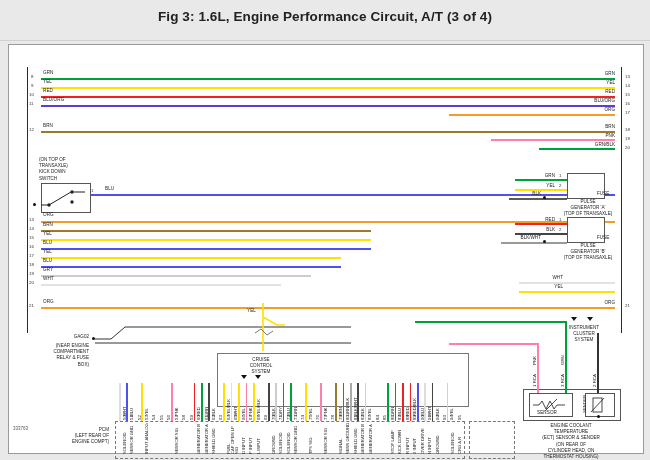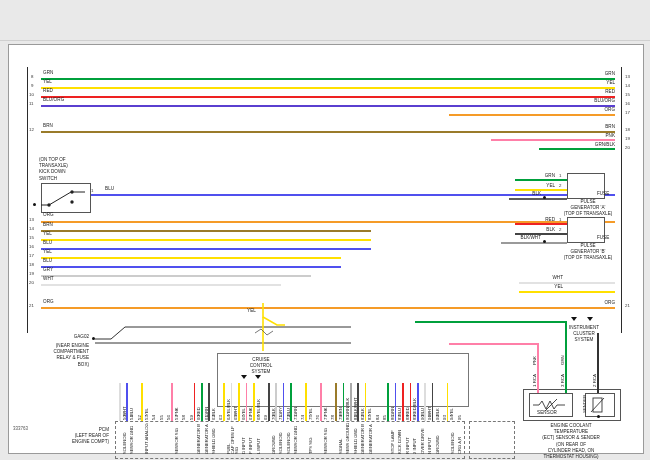--- a/index.html
+++ b/index.html
@@ -27,20 +27,23 @@
   .dot{position:absolute;width:3.4px;height:3.4px;border-radius:50%;background:#111;}
   .edge{position:absolute;background:#2b2b2b;}
   #figid{position:absolute;left:4px;top:381px;font-size:4.5px;color:#555;}
   .tri{position:absolute;width:0;height:0;border-left:3px solid transparent;border-right:3px solid transparent;border-top:4.5px solid #111;}
 </style>
 </head>
 <body>
 
 <div id="page">
 
+  <div id="titlebar">
+    <div id="title">Fig 3: 1.6L, Engine Performance Circuit, A/T (3 of 4)</div>
+  </div>
   <div id="titlerule"></div>
 
   <div id="canvas">
     <div id="figid">333763</div>
 
     <div id="inner">
 
       <div class="edge" style="left:8px;top:14px;width:1.4px;height:266px;"></div>
 
       <div class="edge" style="left:602px;top:14px;width:1.4px;height:266px;"></div>

